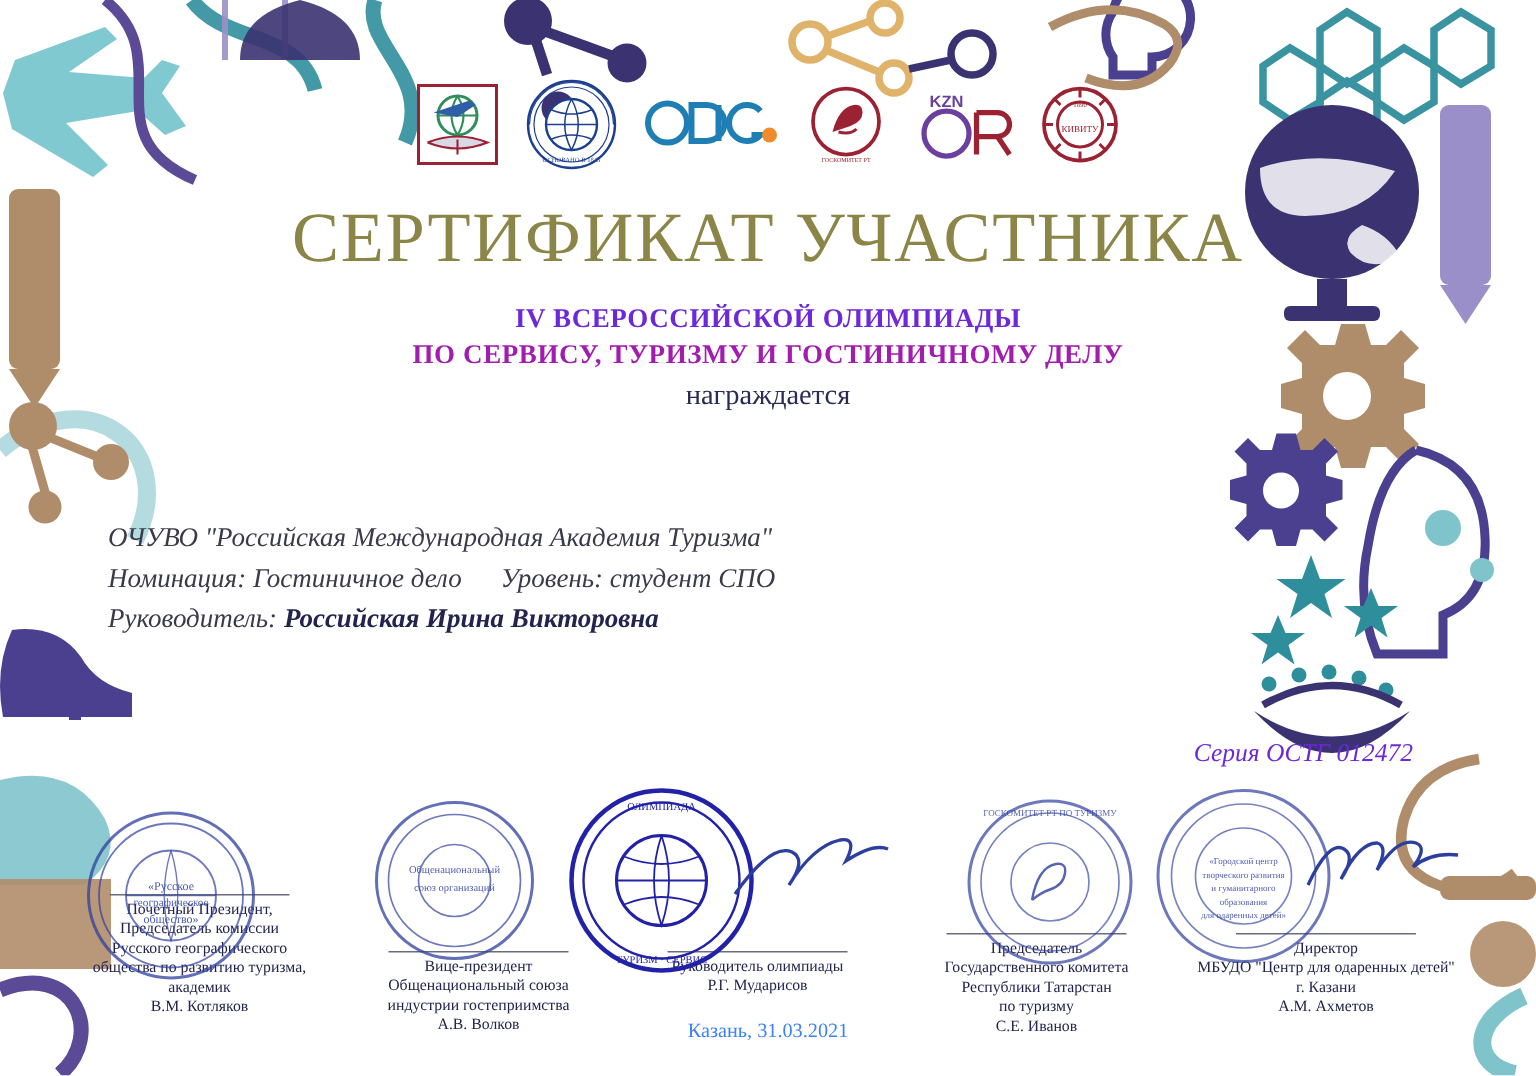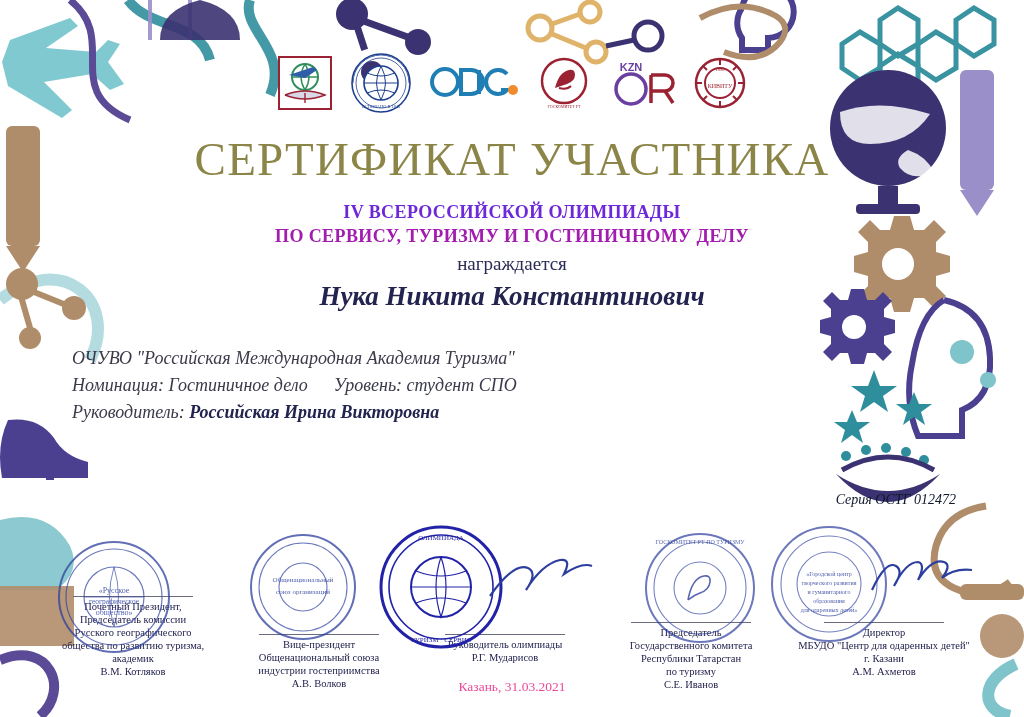--- a/index.html
+++ b/index.html
@@ -131,25 +131,25 @@
   .details .leader-label {
     color: #3a3a4a;
   }
   .details .leader-name {
     color: #23234f;
     font-weight: bold;
   }
   .series {
     position: absolute;
     top: 492px;
-    right: 68px;
+    right: 82px;
     font-family: "Liberation Serif", serif;
     font-style: italic;
-    font-size: 14px;
-    color: #0f172a;
+    font-size: 17px;
+    color: #6d28d9;
   }
   
   .signatures {
     position: absolute;
     top: 596px;
     left: 0;
     width: 1024px;
     display: flex;
     justify-content: center;
     align-items: flex-start;
@@ -172,21 +172,21 @@
     font-size: 10.5px;
   }
   .place {
     position: absolute;
     top: 679px;
     left: 0;
     width: 1024px;
     text-align: center;
     font-family: "Liberation Serif", serif;
     font-size: 13.5px;
-    color: #ec4899;
+    color: #3b82f6;
   }
   
   .stamp {
     position: absolute;
     z-index: 6;
     pointer-events: none;
   }
   .scribble {
     position: absolute;
     z-index: 7;
@@ -421,21 +421,20 @@
           <text x="27" y="15" text-anchor="middle" font-family="Liberation Serif, serif" font-size="4.5" fill="#9b2232">1890</text>
           <text x="27" y="32" text-anchor="middle" font-family="Liberation Serif, serif" font-size="6" fill="#9b2232">КИВИТУ</text>
         </svg>
       </div>
     </div>
 
     <div class="main-title">СЕРТИФИКАТ УЧАСТНИКА</div>
     <div class="subtitle1">IV ВСЕРОССИЙСКОЙ ОЛИМПИАДЫ</div>
     <div class="subtitle2">ПО СЕРВИСУ, ТУРИЗМУ И ГОСТИНИЧНОМУ ДЕЛУ</div>
     <div class="awarded">награждается</div>
-    <div class="recipient">Нука Никита Константинович</div>
 
     <div class="details">
       <div class="line">ОЧУВО "Российская Международная Академия Туризма"</div>
       <div class="line nom-line">
         <span>Номинация: Гостиничное дело</span><span class="gap"></span><span>Уровень: студент СПО</span>
       </div>
       <div class="line">
         <span class="leader-label">Руководитель:</span>
         <span class="leader-name">Российская Ирина Викторовна</span>
       </div>

